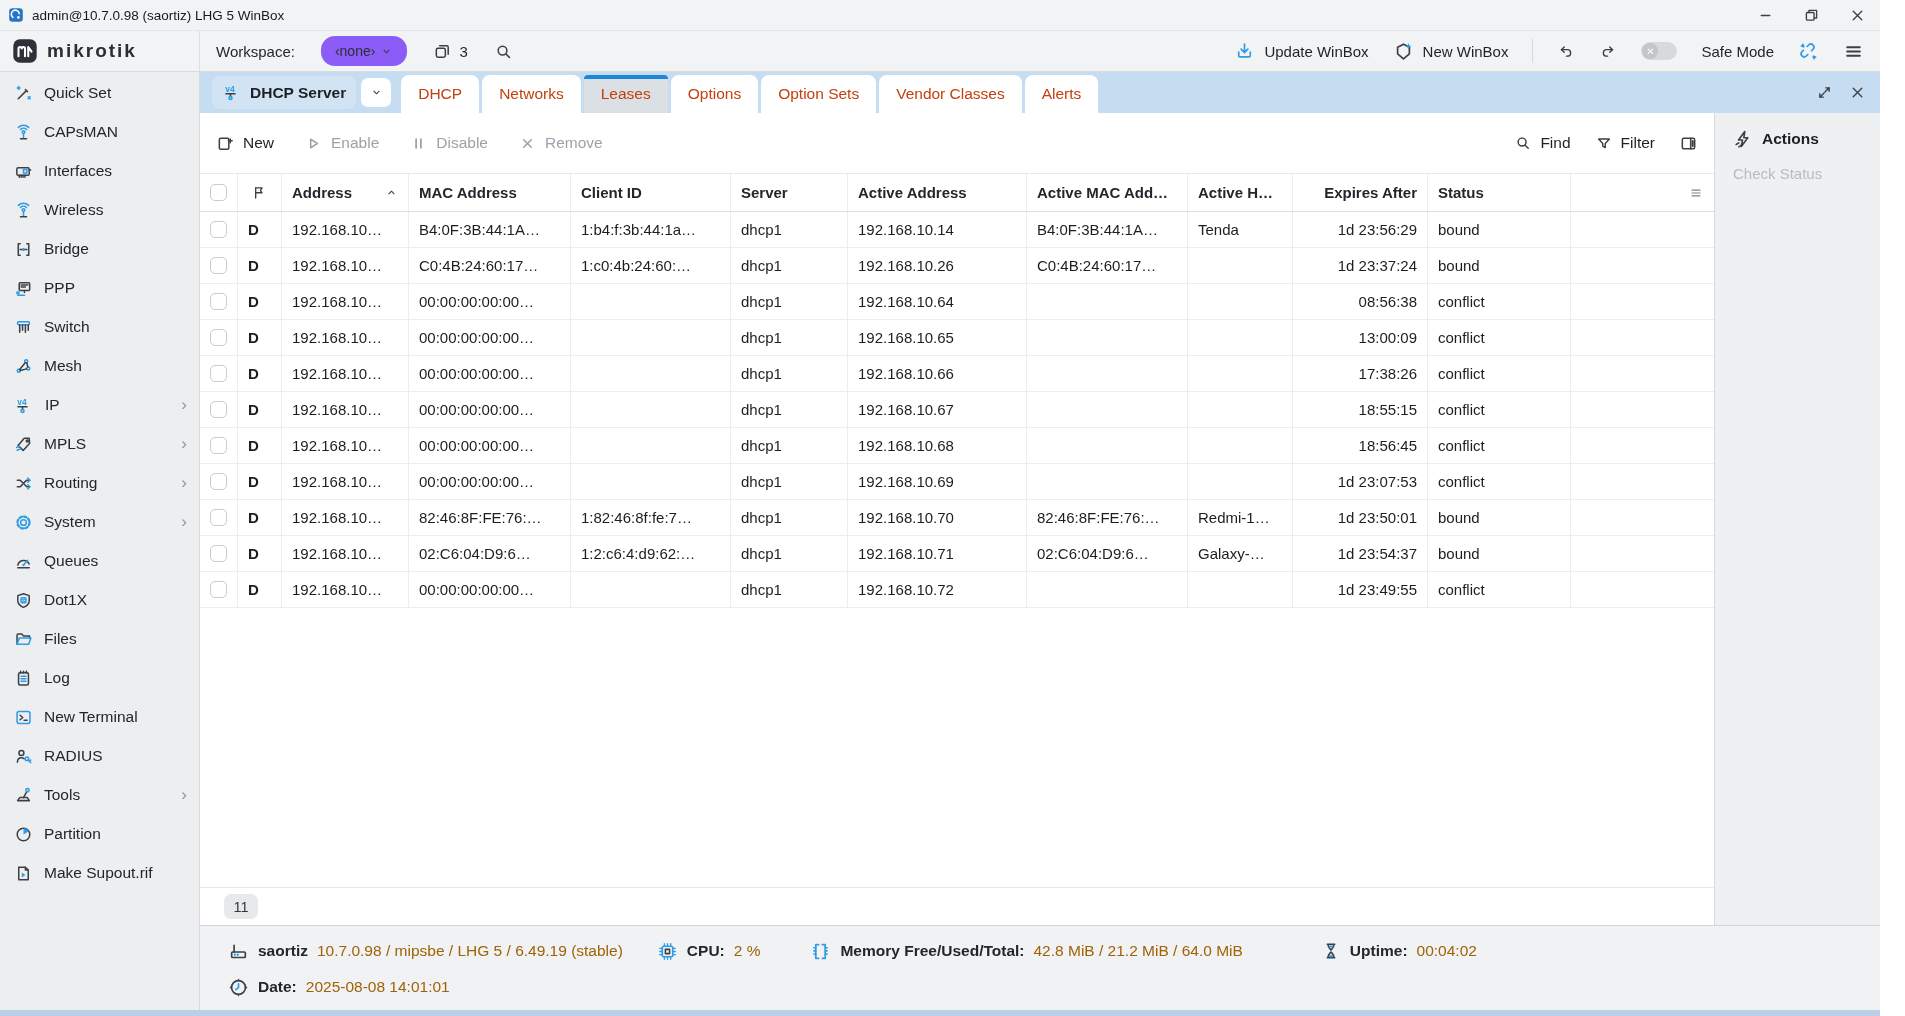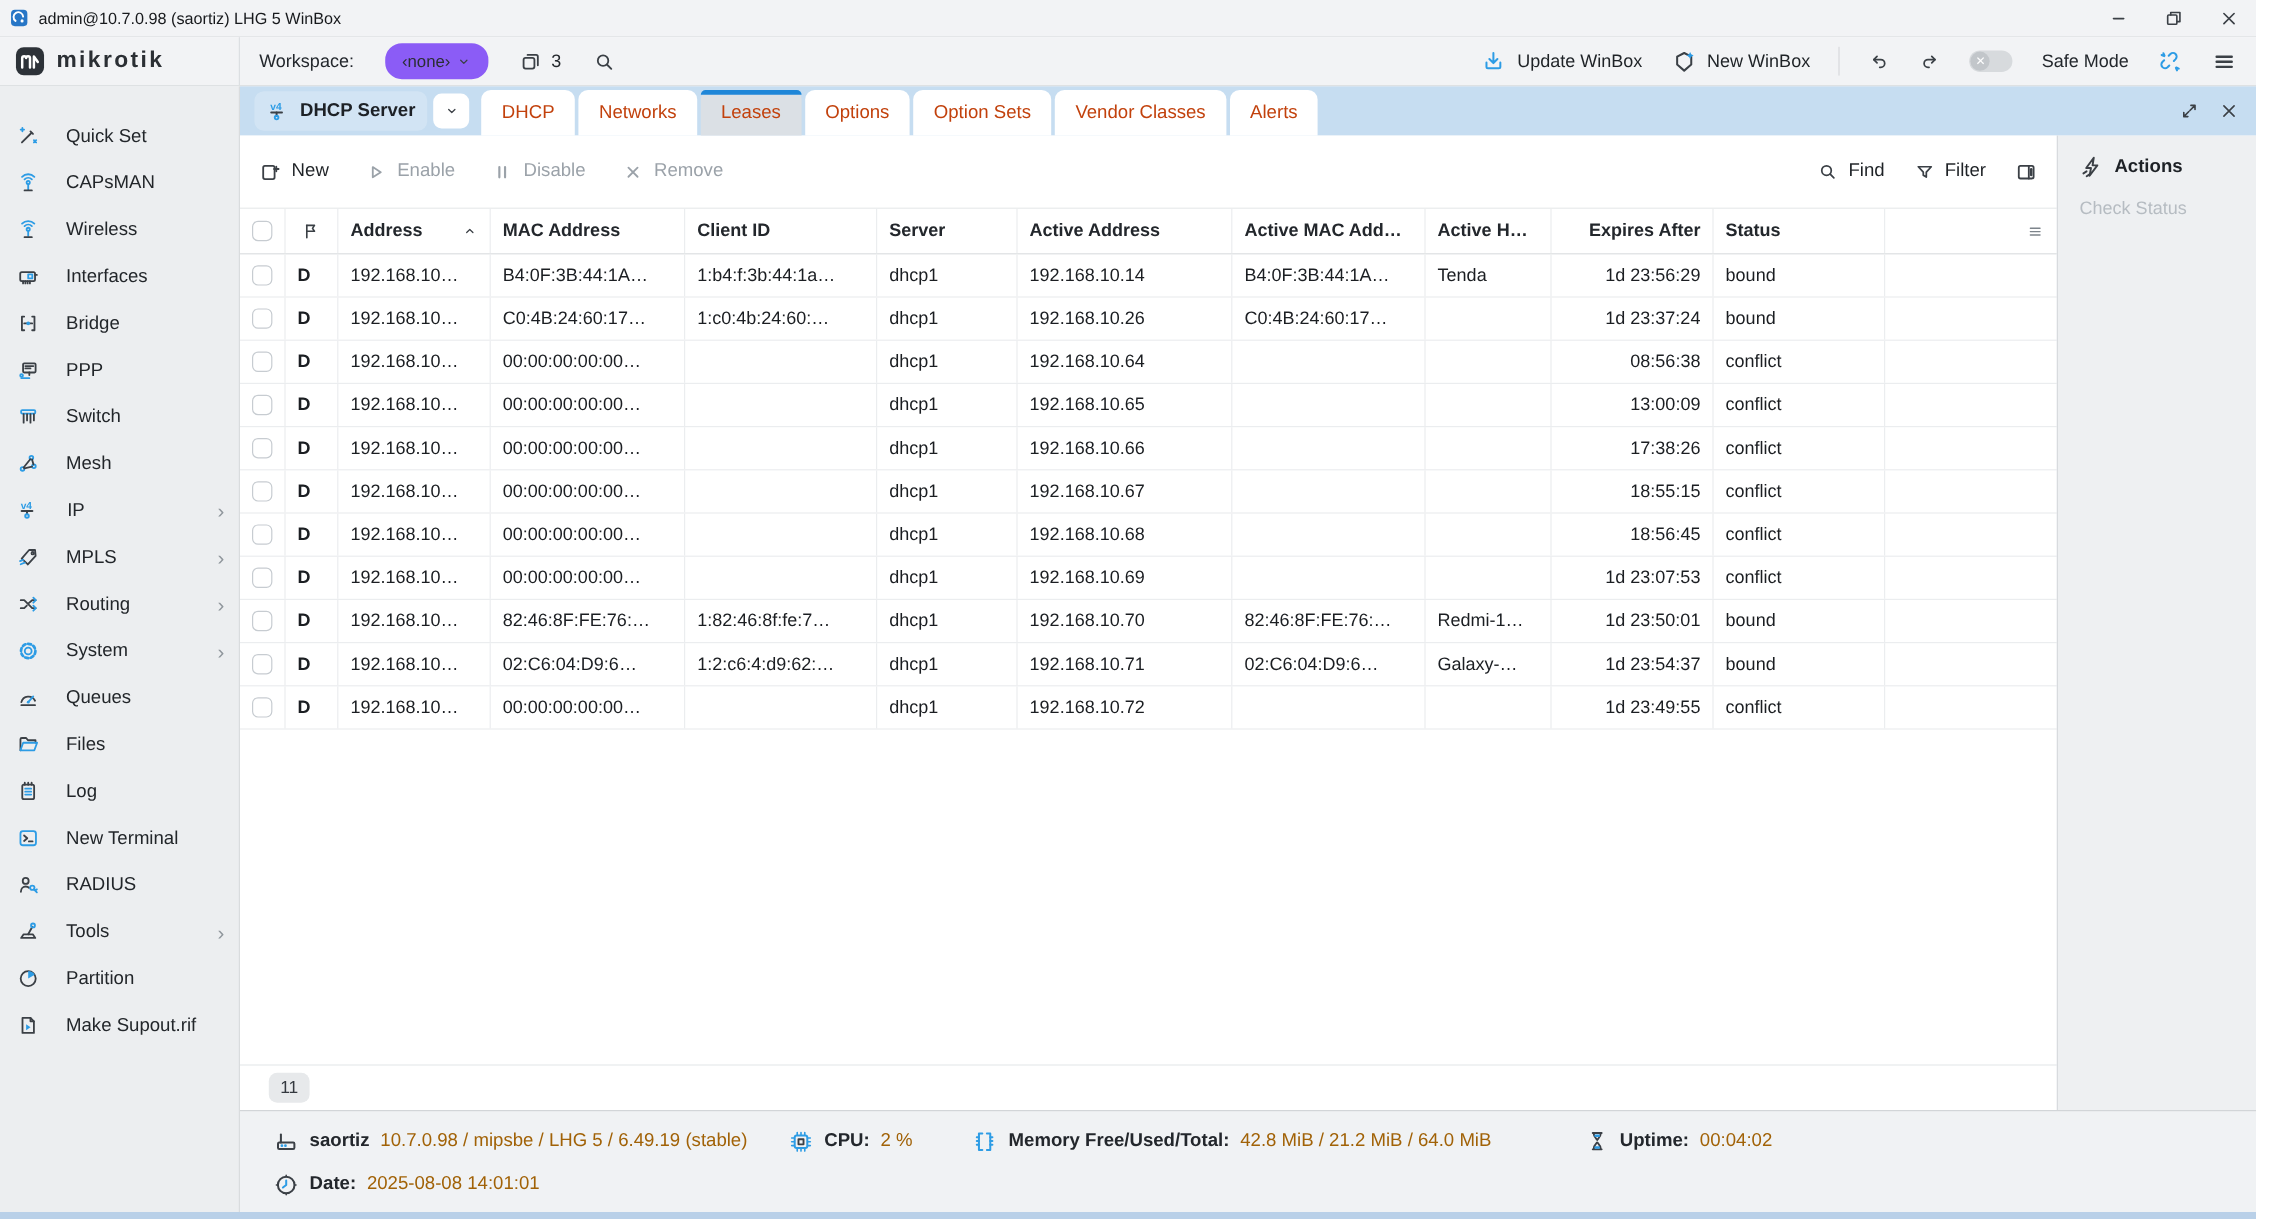--- a/index.html
+++ b/index.html
@@ -24,21 +24,21 @@
   .count-group{display:flex;align-items:center;gap:7px;font-size:15px;}
   .topbar-right{margin-left:auto;display:flex;align-items:center;gap:24px;}
   .tb-btn{display:flex;align-items:center;gap:9px;font-size:15px;color:#1e2226;}
   .vsep{width:1px;height:24px;background:#d7dadd;}
   .toggle{width:36px;height:18px;border-radius:9px;background:#d7dadd;position:relative;}
   .toggle .knob{position:absolute;left:1px;top:1px;width:16px;height:16px;border-radius:50%;background:#c2c6ca;display:flex;align-items:center;justify-content:center;color:#fff;font-size:10px;}
 
   
   .main-row{flex:1;display:flex;min-height:0;}
   .sidebar{width:200px;box-sizing:border-box;background:#eceef0;border-right:1px solid #d9dcde;padding-top:12px;overflow:hidden;flex:0 0 auto;}
-  .side-item{height:39px;display:flex;align-items:flex-end;gap:22px;padding:0 12px 0 14px;font-size:15.5px;color:#22262a;}
+  .side-item{height:39px;display:flex;align-items:flex-start;gap:11px;padding:0 12px 0 14px;font-size:15.5px;color:#22262a;}
   .side-chev{margin-left:auto;color:#8f969c;font-size:17px;line-height:1;}
 
   .panel{flex:1;display:flex;flex-direction:column;min-width:0;}
 
   
   .tabstrip{height:41px;background:#c6ddf1;display:flex;align-items:stretch;padding-left:10px;flex:0 0 auto;}
   .panel-title-tab{display:flex;align-items:center;gap:8px;padding:0 10px;margin:4px 2px;border-radius:8px;background:rgba(255,255,255,0.22);font-weight:700;font-size:15.5px;color:#1d2126;}
   .tab-chev-btn{width:30px;margin:6px 6px 6px 3px;background:#fff;border-radius:7px;display:flex;align-items:center;justify-content:center;}
   .tabs{display:flex;gap:3px;align-items:stretch;margin-left:4px;}
   .tab{display:flex;align-items:center;padding:0 17px;background:#fff;border-radius:8px 8px 0 0;font-size:15.5px;margin-top:3px;position:relative;color:#c2410c;}
@@ -234,43 +234,43 @@
               <path d="M6.8 6.8 a4.6 4.6 0 0 1 6.4 0" stroke="#2d9ce5" stroke-width="1.6" fill="none"></path>
               <path d="M4.6 4.6 a7.6 7.6 0 0 1 10.8 0" stroke="#2d9ce5" stroke-width="1.6" fill="none"></path>
               <path d="M6.8 16.5 h6.4" stroke="#3b4046" stroke-width="1.6" fill="none"></path>
             </svg>
           </span>
           <span>CAPsMAN</span>
         </div>
         <div class="side-item">
           <span class="icon">
             <svg viewBox="0 0 20 20" width="19" height="19" stroke-linecap="round" stroke-linejoin="round">
+              <rect x="3" y="6" width="13" height="8" rx="1.4" stroke="#3b4046" stroke-width="1.6" fill="none"></rect>
+              <rect x="10" y="8" width="3.6" height="3.6" stroke="#2d9ce5" stroke-width="1.6" fill="none"></rect>
+              <path d="M5.5 14 v2 M7.5 14 v2 M9.5 14 v2 M11.5 14 v2" stroke="#3b4046" stroke-width="1.6" fill="none"></path>
+              <path d="M16 8.5 h1.6" stroke="#3b4046" stroke-width="1.6" fill="none"></path>
+            </svg>
+          </span>
+          <span>Interfaces</span>
+        </div>
+        <div class="side-item">
+          <span class="icon">
+            <svg viewBox="0 0 20 20" width="19" height="19" stroke-linecap="round" stroke-linejoin="round">
               <path d="M10 11.2 v4.2" stroke="#2d9ce5" stroke-width="1.6" fill="none"></path>
               <circle cx="10" cy="9.6" r="1.4" stroke="#2d9ce5" stroke-width="1.6" fill="none"></circle>
               <path d="M6.8 6.8 a4.6 4.6 0 0 1 6.4 0" stroke="#2d9ce5" stroke-width="1.6" fill="none"></path>
               <path d="M4.6 4.6 a7.6 7.6 0 0 1 10.8 0" stroke="#2d9ce5" stroke-width="1.6" fill="none"></path>
               <path d="M6.8 16.5 h6.4" stroke="#3b4046" stroke-width="1.6" fill="none"></path>
             </svg>
           </span>
           <span>Wireless</span>
         </div>
         <div class="side-item">
           <span class="icon">
             <svg viewBox="0 0 20 20" width="19" height="19" stroke-linecap="round" stroke-linejoin="round">
-              <rect x="3" y="6" width="13" height="8" rx="1.4" stroke="#3b4046" stroke-width="1.6" fill="none"></rect>
-              <rect x="10" y="8" width="3.6" height="3.6" stroke="#2d9ce5" stroke-width="1.6" fill="none"></rect>
-              <path d="M5.5 14 v2 M7.5 14 v2 M9.5 14 v2 M11.5 14 v2" stroke="#3b4046" stroke-width="1.6" fill="none"></path>
-              <path d="M16 8.5 h1.6" stroke="#3b4046" stroke-width="1.6" fill="none"></path>
-            </svg>
-          </span>
-          <span>Interfaces</span>
-        </div>
-        <div class="side-item">
-          <span class="icon">
-            <svg viewBox="0 0 20 20" width="19" height="19" stroke-linecap="round" stroke-linejoin="round">
               <path d="M6.5 4 H4.5 v12 h2" stroke="#3b4046" stroke-width="1.6" fill="none"></path>
               <path d="M13.5 4 h2 v12 h-2" stroke="#3b4046" stroke-width="1.6" fill="none"></path>
               <path d="M6.5 10 h7" stroke="#3b4046" stroke-width="1.6" fill="none"></path>
               <circle cx="10" cy="10" r="1.6" fill="#2d9ce5" stroke="none"></circle>
             </svg>
           </span>
           <span>Bridge</span>
         </div>
         <div class="side-item">
           <span class="icon">
@@ -351,20 +351,30 @@
         <div class="side-item">
           <span class="icon">
             <svg viewBox="0 0 20 20" width="19" height="19" stroke-linecap="round" stroke-linejoin="round">
               <path d="M4 13.8 a6.4 6.4 0 0 1 12 -1.2" stroke="#3b4046" stroke-width="1.6" fill="none"></path>
               <path d="M10 13.8 l4.4 -5" stroke="#2d9ce5" stroke-width="1.6" fill="none"></path>
               <circle cx="10" cy="13.8" r="1.2" fill="#2d9ce5" stroke="none"></circle>
               <path d="M4 16.5 h12" stroke="#3b4046" stroke-width="1.6" fill="none"></path>
             </svg>
           </span>
           <span>Queues</span>
+        </div>
+        <div class="side-item">
+          <span class="icon">
+            <svg viewBox="0 0 20 20" width="19" height="19" stroke-linecap="round" stroke-linejoin="round">
+              <path d="M10 2.8 l6 2.1 v5.4 c0 3.6 -3 5.7 -6 6.9 c-3 -1.2 -6 -3.3 -6 -6.9 V4.9 z" stroke="#3b4046" stroke-width="1.6" fill="none"></path>
+              <rect x="7.4" y="7.2" width="5.2" height="5.2" rx="1" stroke="#2d9ce5" stroke-width="1.6" fill="none"></rect>
+              <path d="M8.7 8.5 l2.6 2.6 M11.3 8.5 l-2.6 2.6" stroke="#2d9ce5" stroke-width="1.3"></path>
+            </svg>
+          </span>
+          <span>Dot1X</span>
         </div>
         <div class="side-item">
           <span class="icon">
             <svg viewBox="0 0 20 20" width="19" height="19" stroke-linecap="round" stroke-linejoin="round">
               <path d="M3.2 15 V5.4 a1.2 1.2 0 0 1 1.2 -1.2 h3.8 l1.6 2 h6.6 v2" stroke="#3b4046" stroke-width="1.6" fill="none"></path>
               <path d="M3.2 15 l2.4 -6.6 h12.2 l-2.4 6.6 z" stroke="#2d9ce5" stroke-width="1.6" fill="none"></path>
             </svg>
           </span>
           <span>Files</span>
         </div>

